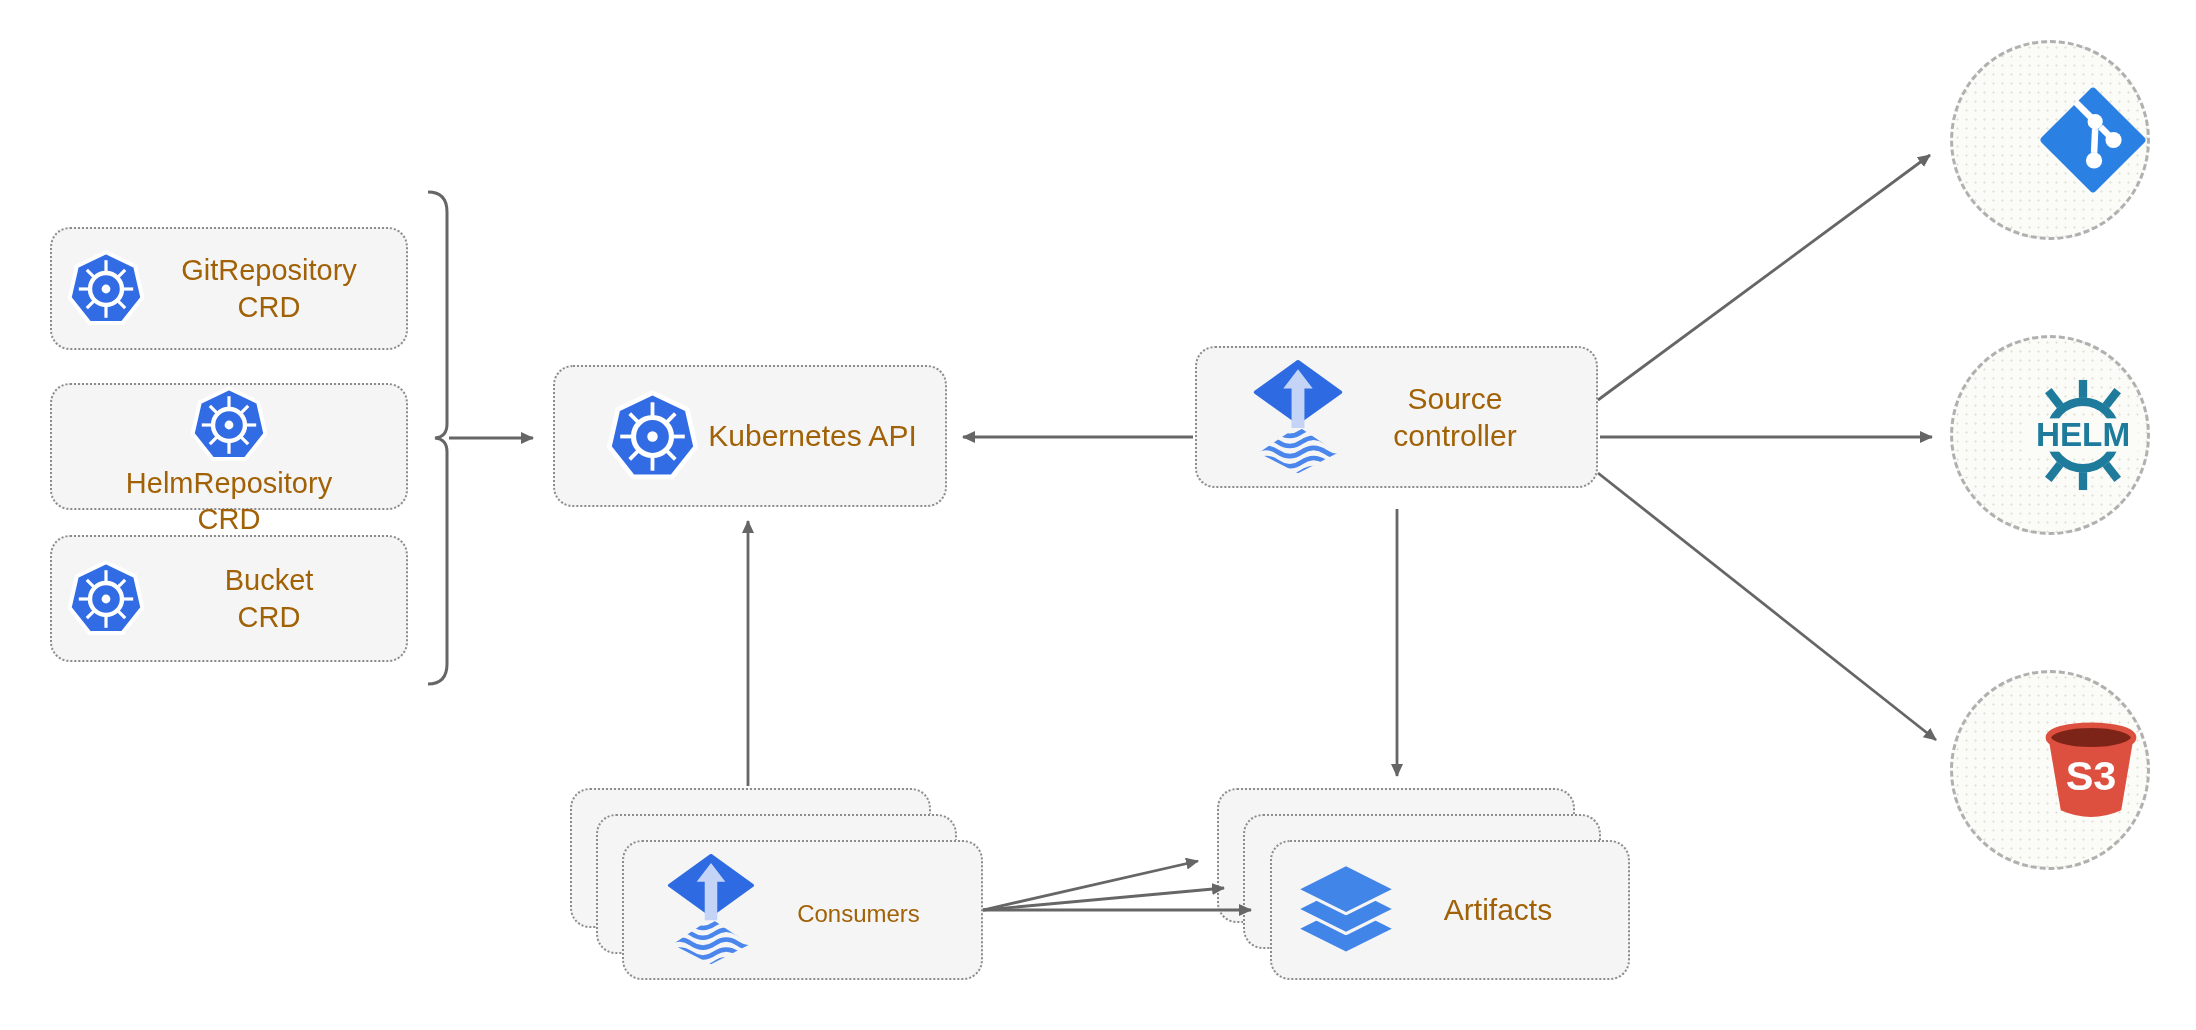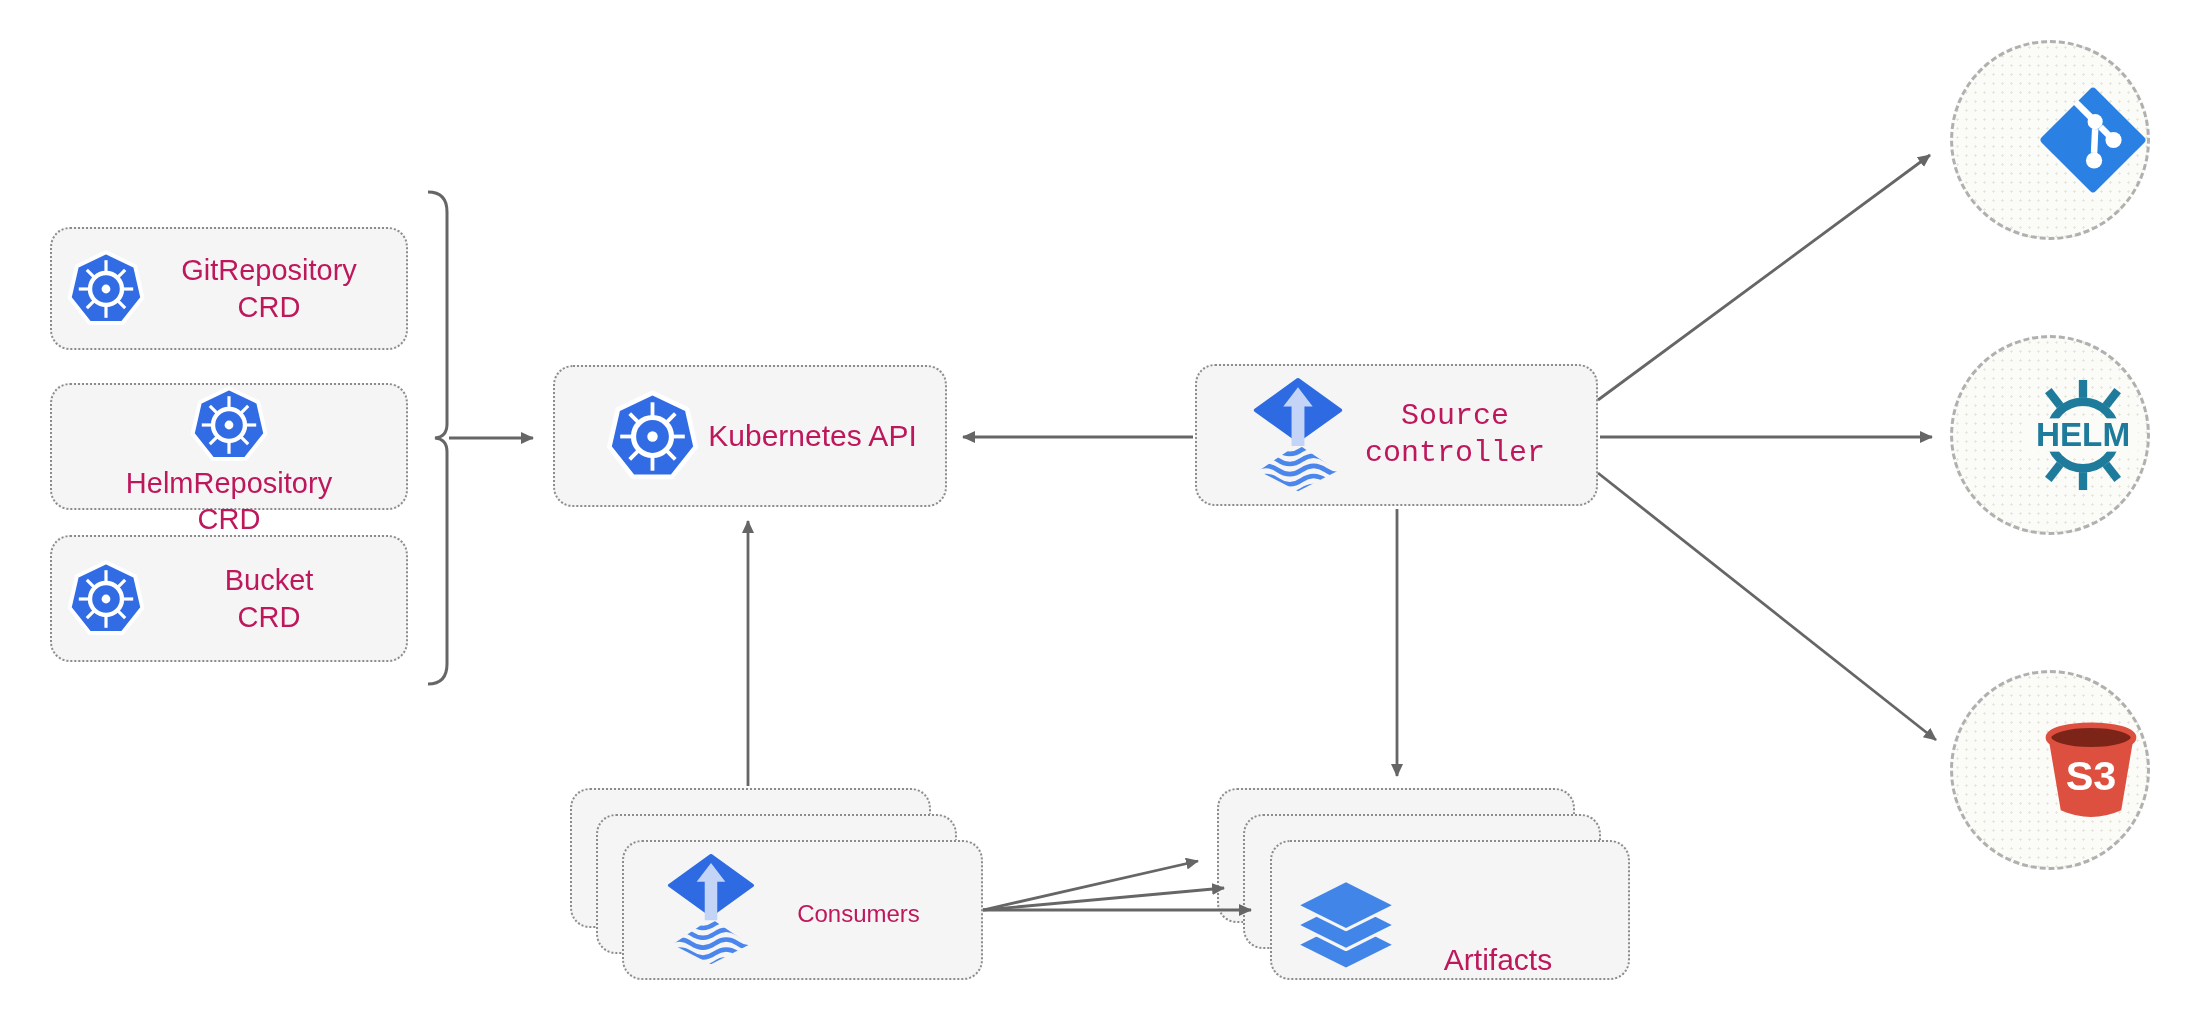--- a/index.html
+++ b/index.html
@@ -7,21 +7,21 @@
     position:relative;width:2196px;height:1030px;background:#ffffff;overflow:hidden;
     font-family:"Liberation Sans",sans-serif;color:#000;
   }
   .node{
     position:absolute;box-sizing:border-box;background:#f5f5f5;
     border:2px dotted #8c8c8c;border-radius:20px;
     display:flex;align-items:center;
   }
   .node .icon{flex:0 0 auto;display:flex;align-items:center;justify-content:center;}
   .node .label{
-    flex:1 1 auto;text-align:center;font-size:29px;line-height:1.25;color:#be185d;
+    flex:1 1 auto;text-align:center;font-size:29px;line-height:1.25;color:#a16207;
   }
   .stack-ghost{position:absolute;box-sizing:border-box;background:#f5f5f5;
     border:2px dotted #8c8c8c;border-radius:20px;}
   .endpoint{
     position:absolute;box-sizing:border-box;width:200px;height:200px;border-radius:50%;
     border:3px dashed #b0b0b0;
     background-color:#fbfbf7;
     background-image:radial-gradient(circle,#e7e7dd 1.1px,transparent 1.3px);
     background-size:9px 9px;
     display:flex;align-items:center;justify-content:flex-end;
@@ -128,21 +128,21 @@
             <line x1="26" y1="74" x2="37" y2="63"></line>
               <line x1="63" y1="37" x2="74" y2="26"></line>
           </g>
         </g>
         <circle cx="50" cy="50" r="5.5" fill="#fff"></circle>
       </svg>
     </span>
     <div class="label" style="font-size:30px;">Kubernetes API</div>
   </div>
 
-  <div class="node" style="left:1195px;top:364px;width:403px;height:142px;padding:0 30px 0 55px;font-family:Liberation Mono, monospace;">
+  <div class="node" style="left:1195px;top:346px;width:403px;height:142px;padding:0 30px 0 55px;">
     <span class="icon">
       <svg width="92" height="115" viewBox="0 0 100 125">
         <polygon points="50,2 96,35 50,68 4,35" fill="#2e6be2" stroke="#2e6be2" stroke-width="4" stroke-linejoin="round"></polygon>
         <polygon points="50,10 66,31 57,31 57,74 43,74 43,31 34,31" fill="#c3d4f7"></polygon>
         <clipPath id="fluxA">
             <polygon points="50,72 93,101 50,123 7,101"></polygon>
           </clipPath>
         <g clip-path="url(#fluxA)" stroke="#4a86ec" stroke-width="5" fill="none">
           <path d="M2 78 q 13 -9 26 0 t 26 0 t 26 0 t 26 0"></path>
           <path d="M2 89 q 13 -9 26 0 t 26 0 t 26 0 t 26 0"></path>
@@ -175,21 +175,21 @@
           <path d="M2 111 q 13 -9 26 0 t 26 0 t 26 0 t 26 0"></path>
           <path d="M2 122 q 13 -9 26 0 t 26 0 t 26 0 t 26 0"></path>
         </g>
       </svg>
     </span>
     <div class="label" style="font-size:24px;margin-top:8px;">Consumers</div>
   </div>
 
   <div class="stack-ghost" style="left:1217px;top:788px;width:358px;height:135px;"></div>
   <div class="stack-ghost" style="left:1243px;top:814px;width:358px;height:135px;"></div>
-  <div class="node" style="left:1270px;top:840px;width:360px;height:140px;padding:0 30px 0 22px;align-items:flex-end;">
+  <div class="node" style="left:1270px;top:840px;width:360px;height:140px;padding:0 30px 0 22px;">
     <span class="icon">
       <svg width="104" height="104" viewBox="0 0 100 100">
         <polygon points="50,46 94,68 50,90 6,68" fill="#4285e8"></polygon>
         <polygon points="50,27 94,49 50,71 6,49" fill="#4285e8" stroke="#f5f5f5" stroke-width="6" paint-order="stroke" stroke-linejoin="round"></polygon>
         <polygon points="50,8 94,30 50,52 6,30" fill="#4285e8" stroke="#f5f5f5" stroke-width="6" paint-order="stroke" stroke-linejoin="round"></polygon>
       </svg>
     </span>
     <div class="label" style="font-size:30px;">Artifacts</div>
   </div>
 

